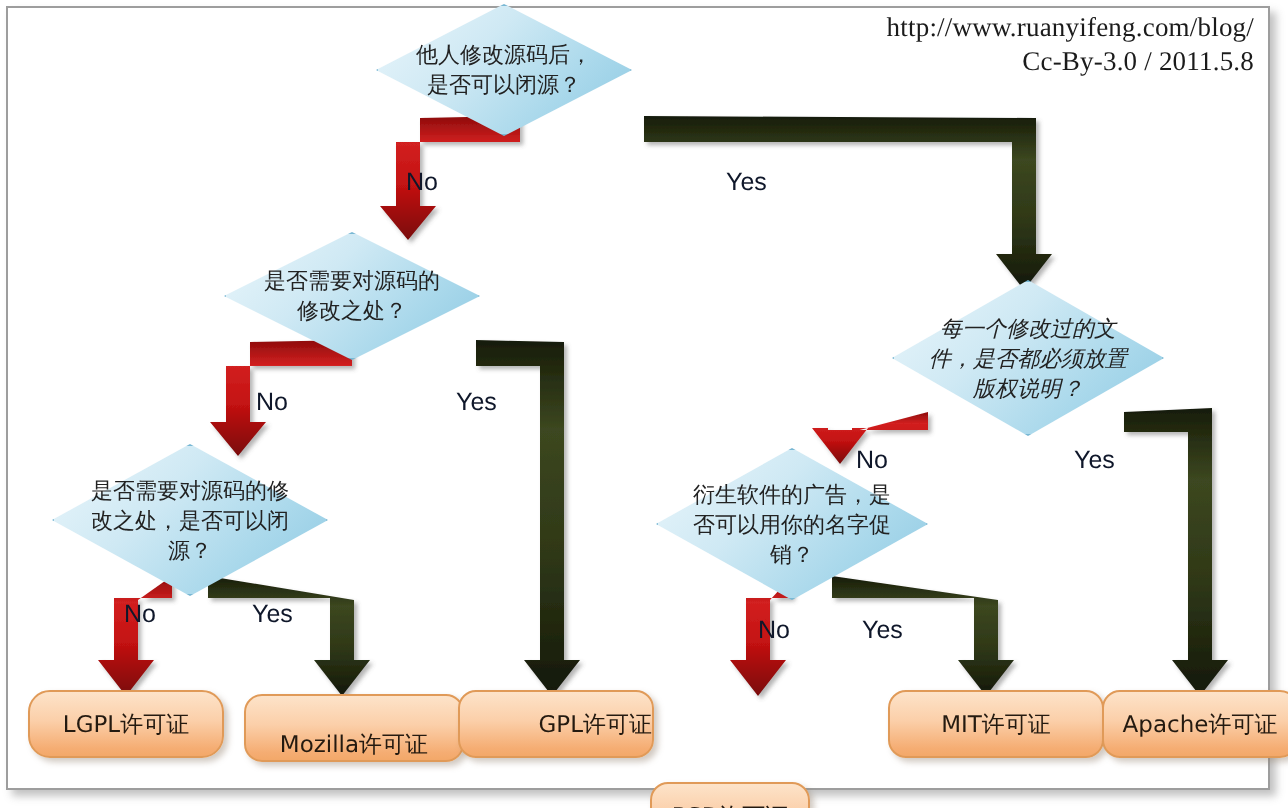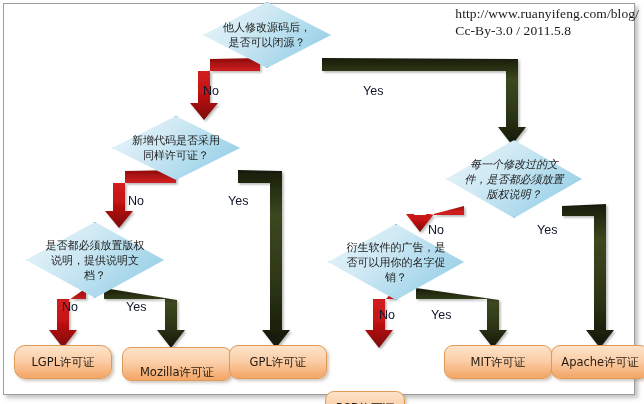--- a/index.html
+++ b/index.html
@@ -30,23 +30,23 @@
   #canvas {
     position: absolute;
     left: 0; top: 0;
     width: 644px;
     height: 404px;
   }
 
   
   .header {
     position: absolute;
-    right: 5px;
+    right: 17px;
     top: 5px;
-    text-align: left;
+    text-align: right;
     font-family: "Liberation Serif", "DejaVu Serif", serif;
     font-size: 13.5px;
     line-height: 17px;
     color: #1b1b1b;
     letter-spacing: 0.1px;
     white-space: nowrap;
   }
 
   
   .decision {
@@ -196,33 +196,33 @@
 
       <g filter="url(#softsh)">
         <path d="M 396 288 L 396 299 L 373 299 L 373 330 L 365 330 L 379 348 L 393 330 L 385 330 L 385 300 Z" fill="url(#gRedH)"></path>
       </g>
 
       <g filter="url(#softsh)">
         <path d="M 416 288 L 416 299 L 487 299 L 487 330 L 479 330 L 493 348 L 507 330 L 499 330 L 499 300 Z" fill="url(#gGrnH)"></path>
       </g>
     </svg>
 
-    <div class="decision" style="left:203px; top:2px; width:128px; height:66px;">
+    <div class="decision" style="left:188px; top:2px; width:128px; height:66px;">
       <div class="dia"></div>
       <div class="dtext">他人修改源码后，是否可以闭源？</div>
     </div>
 
     <div class="decision" style="left:112px; top:116px; width:128px; height:64px;">
       <div class="dia"></div>
-      <div class="dtext">新增代码是否采用同样许可证？</div>
+      <div class="dtext">是否需要对源码的修改之处？</div>
     </div>
 
     <div class="decision" style="left:26px; top:222px; width:138px; height:76px;">
       <div class="dia"></div>
-      <div class="dtext">是否都必须放置版权说明，提供说明文档？</div>
+      <div class="dtext">是否需要对源码的修改之处，是否可以闭源？</div>
     </div>
 
     <div class="decision" style="left:446px; top:140px; width:136px; height:78px;font-style:italic;">
       <div class="dia"></div>
       <div class="dtext">每一个修改过的文件，是否都必须放置版权说明？</div>
     </div>
 
     <div class="decision" style="left:328px; top:224px; width:136px; height:76px;">
       <div class="dia"></div>
       <div class="dtext">衍生软件的广告，是否可以用你的名字促销？</div>
@@ -238,21 +238,21 @@
     <div class="elabel" style="left:537px; top:223px;">Yes</div>
     <div class="elabel" style="left:379px; top:308px;">No</div>
     <div class="elabel" style="left:431px; top:308px;">Yes</div>
 
     <div class="license" style="left:14px; top:345px; width:98px;border-radius:11px;">
       <span>LGPL许可证</span>
     </div>
     <div class="license" style="left:122px; top:347px; width:110px;align-items:flex-end;">
       <span>Mozilla许可证</span>
     </div>
-    <div class="license" style="left:229px; top:345px; width:98px;">
+    <div class="license" style="left:229px; top:345px; width:98px;justify-content:flex-end;">
       <span>GPL许可证</span>
     </div>
     <div class="license" style="left:325px; top:345px; width:80px;margin-top:46px;">
       <span>BSD许可证</span>
     </div>
     <div class="license" style="left:444px; top:345px; width:108px;">
       <span>MIT许可证</span>
     </div>
     <div class="license" style="left:551px; top:345px; width:98px;">
       <span>Apache许可证</span>

